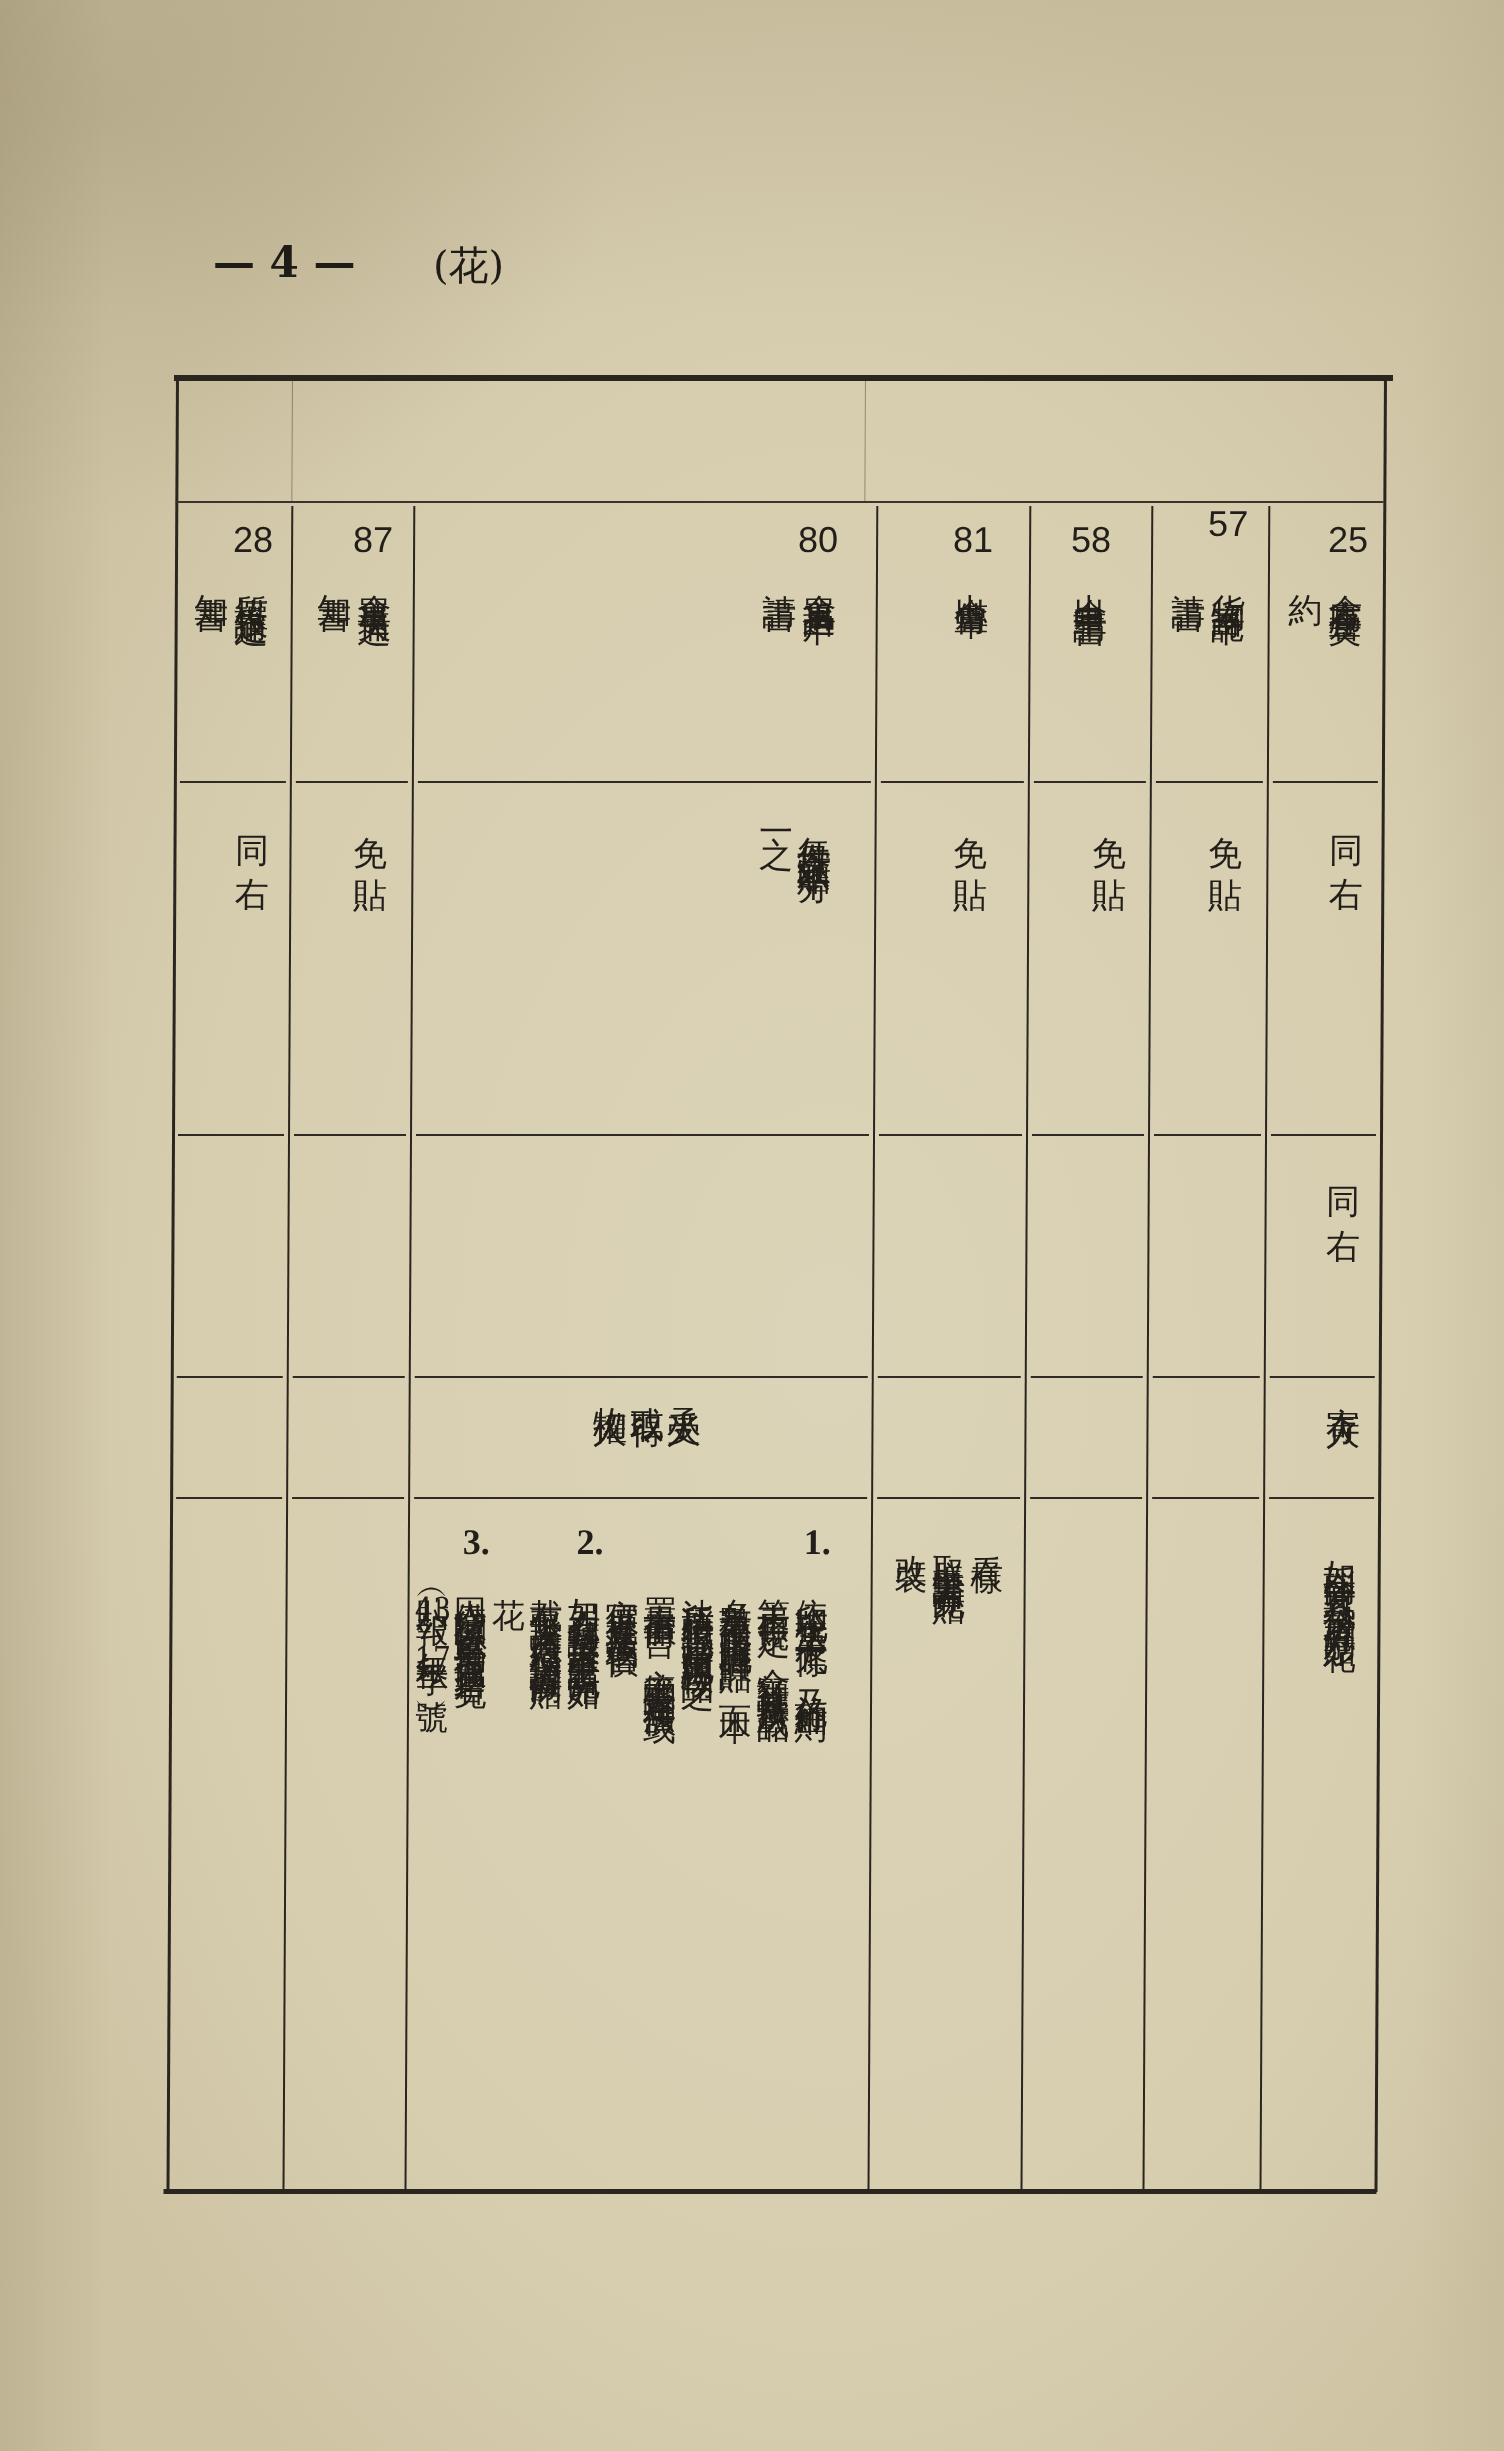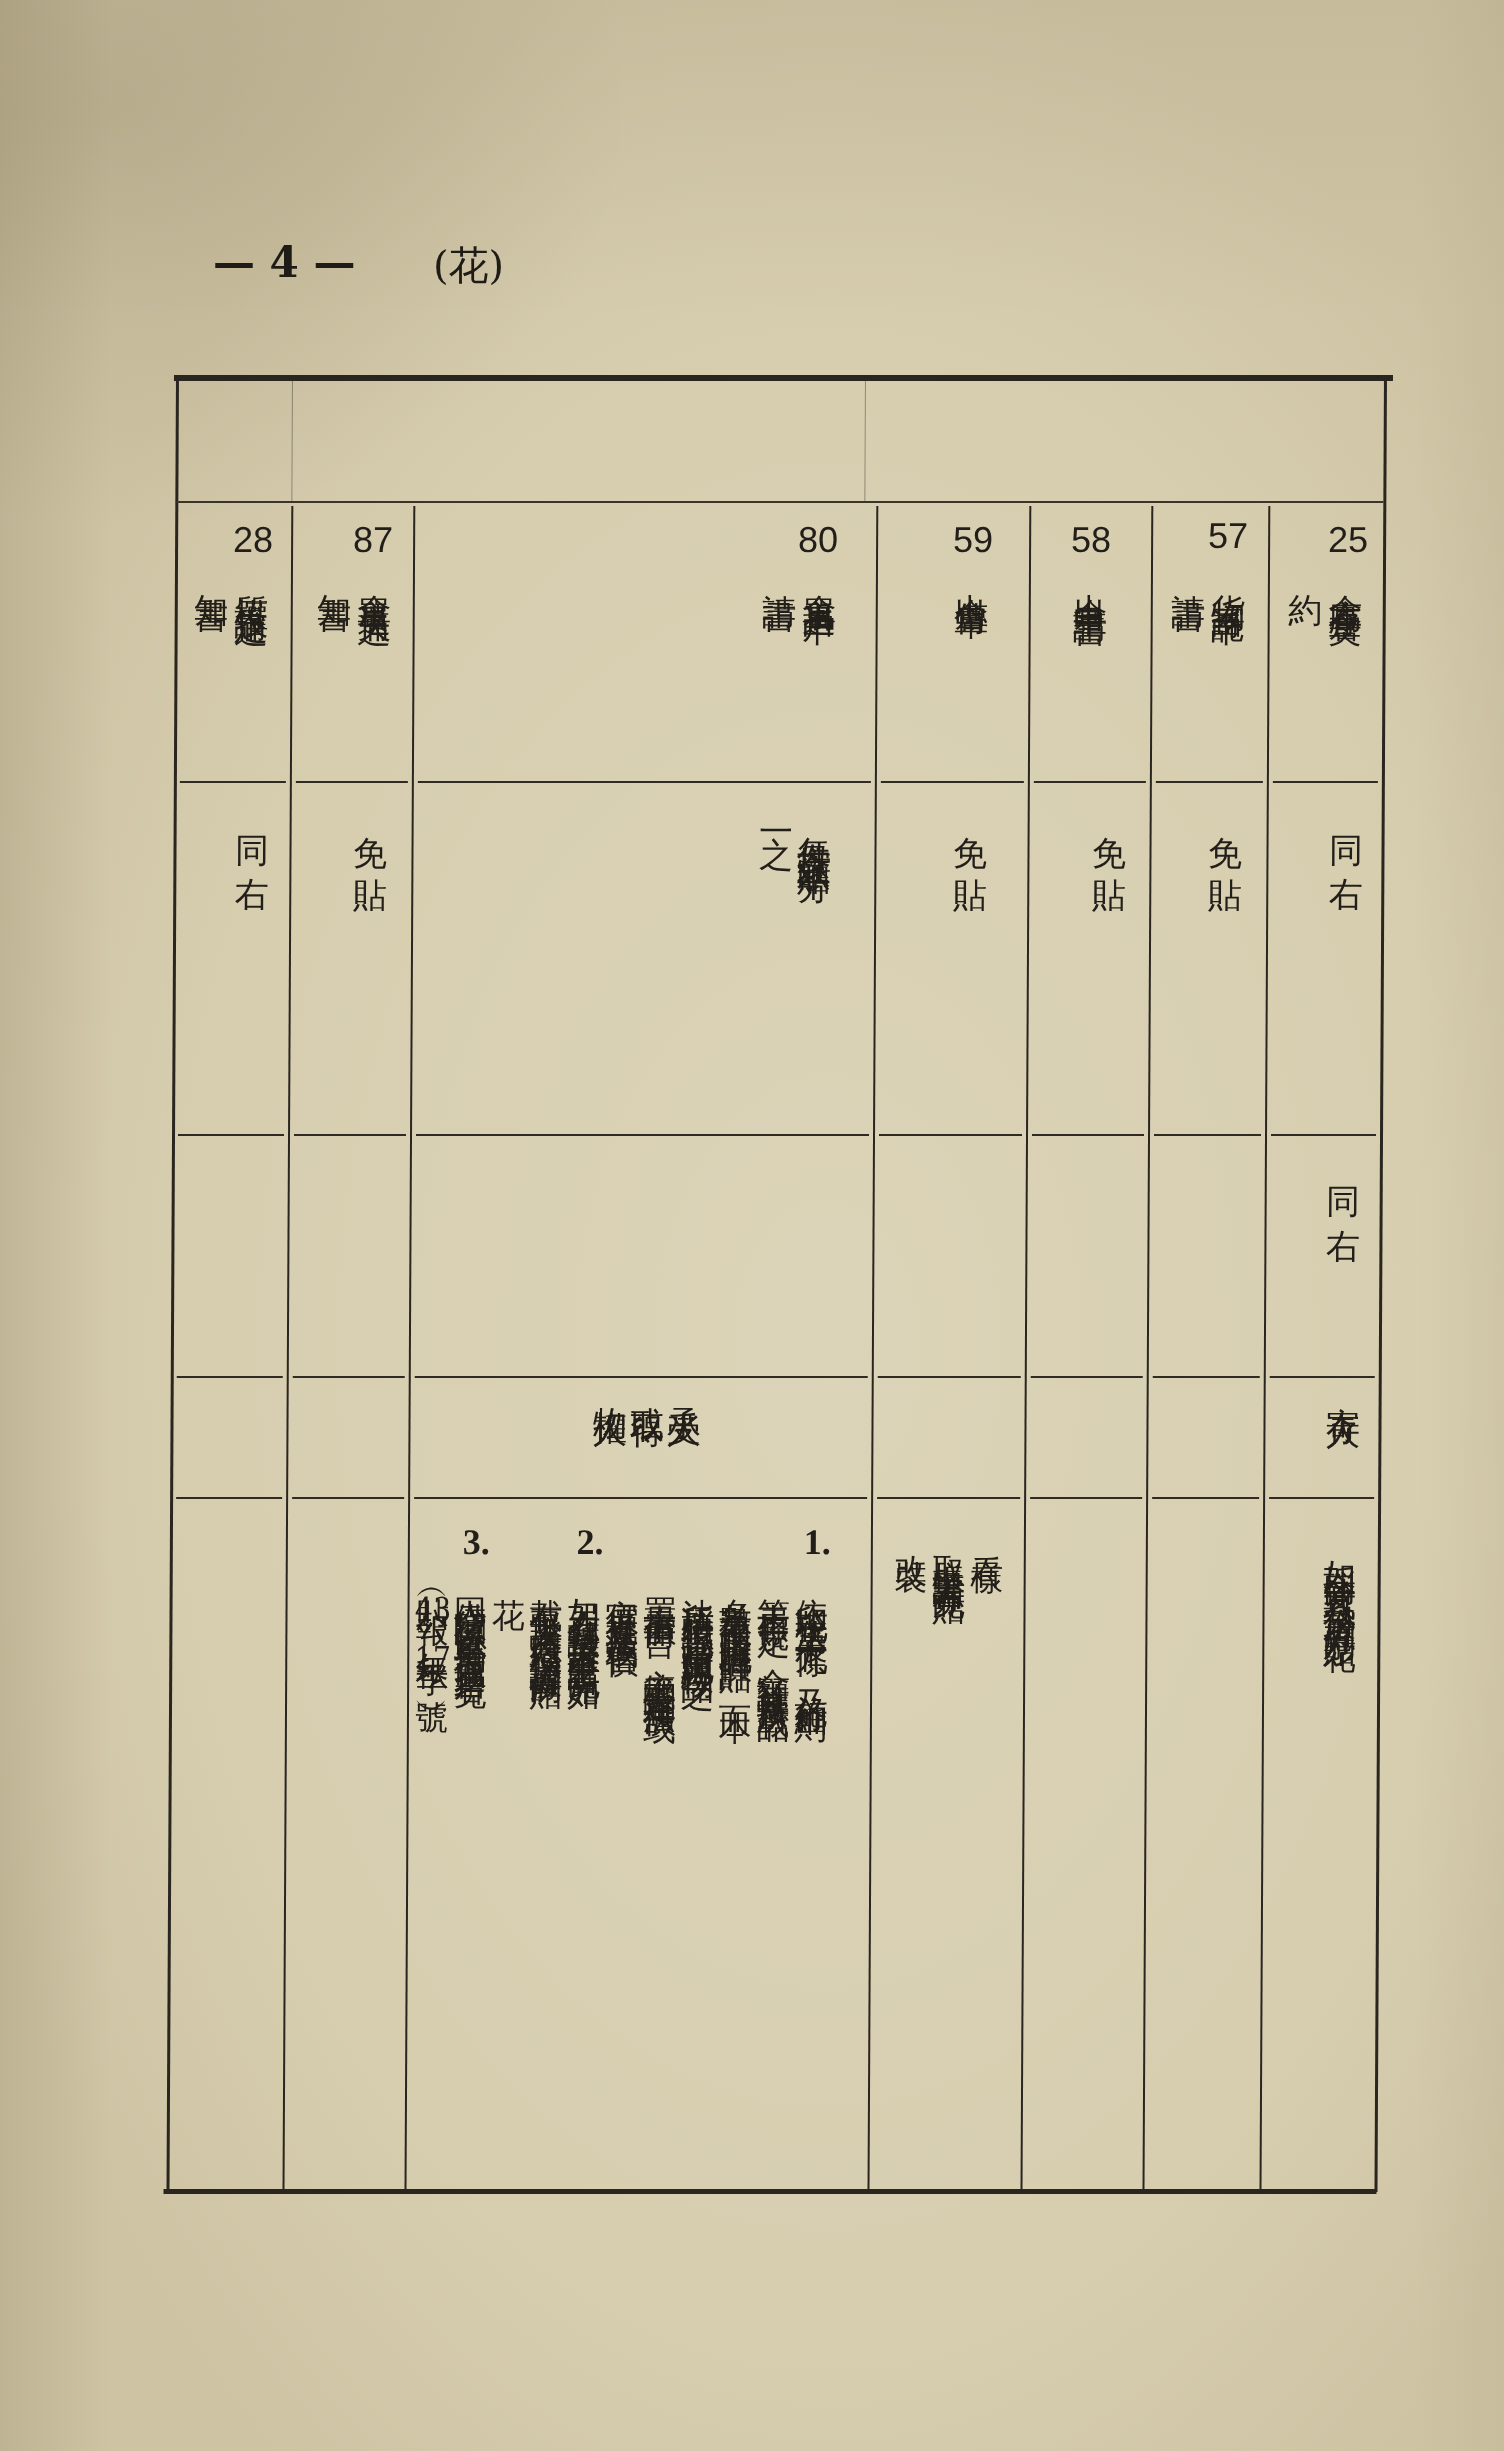--- a/index.html
+++ b/index.html
@@ -107,34 +107,34 @@
   <div class="cell" style="left:688px;top:3px;width:520px;height:124px"></div>
 
   <div class="cell seg" style="left:1093px;top:127px;width:115px;height:280px">
     <div class="num" style="right:16px;top:20px">25</div>
     <div class="vt name" style="right:18px;top:65px">
         <div class="tcol">倉庫存倉契</div>
         <div class="tcol">約</div>
       </div>
   </div>
   <div class="cell seg" style="left:976px;top:127px;width:117px;height:280px">
-    <div class="num" style="right:21px;top:16px">57</div>
+    <div class="num" style="right:21px;top:4px">57</div>
     <div class="vt name" style="right:20px;top:65px">
         <div class="tcol">貨物寄託申</div>
         <div class="tcol">請書</div>
       </div>
   </div>
   <div class="cell seg" style="left:854px;top:127px;width:122px;height:280px">
     <div class="num" style="right:41px;top:20px">58</div>
     <div class="vt name" style="right:41px;top:65px">
         <div class="tcol">出倉申請書</div>
       </div>
   </div>
   <div class="cell seg" style="left:701px;top:127px;width:153px;height:280px">
-    <div class="num" style="right:37px;top:20px">59</div>
+    <div class="num" style="right:37px;top:20px">81</div>
     <div class="vt name" style="right:38px;top:65px">
         <div class="tcol">出倉傳單</div>
       </div>
   </div>
   <div class="cell seg" style="left:238px;top:127px;width:463px;height:280px">
     <div class="num" style="right:39px;top:20px">80</div>
     <div class="vt name" style="right:37px;top:65px">
         <div class="tcol">倉單過戶申</div>
         <div class="tcol">請書</div>
       </div>

